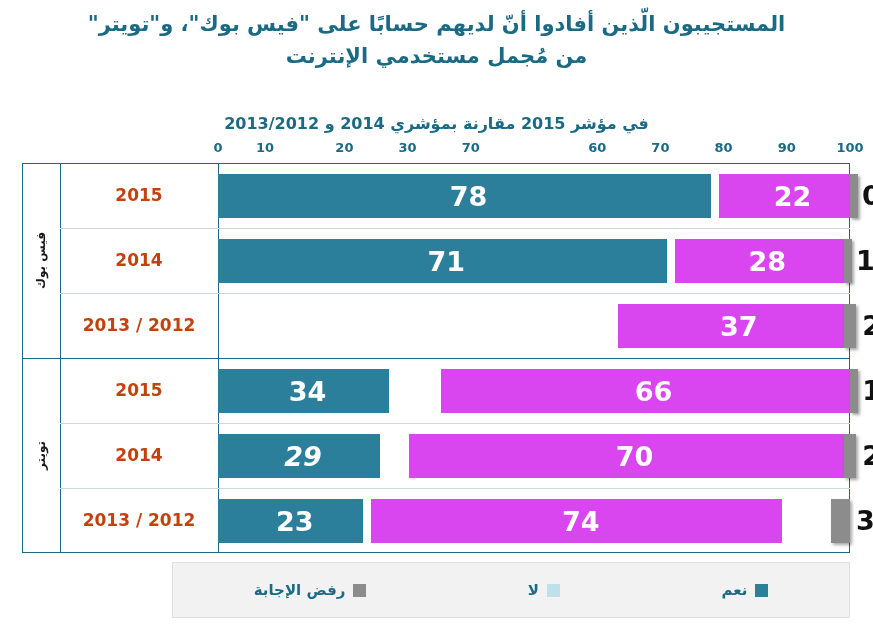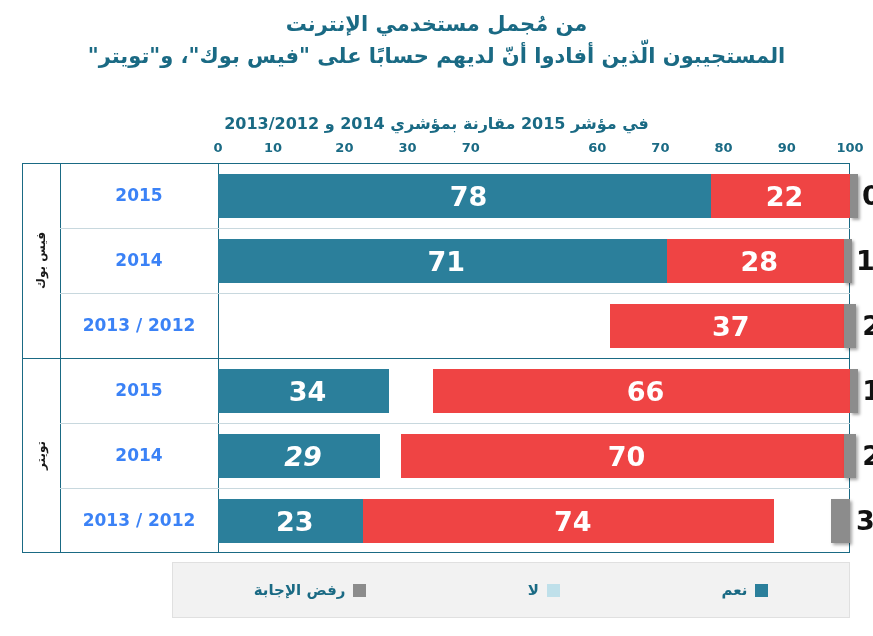--- a/index.html
+++ b/index.html
@@ -145,21 +145,21 @@
   .row-label {
     position: absolute;
     right: 630px; 
     top: 0;
     width: 150px;
     height: 65px;
     line-height: 65px;
     text-align: center;
     font-size: 17px;
     font-weight: bold;
-    color: #3b82f6;
+    color: #c2410c;
     direction: ltr;
   }
   .bars {
     position: absolute;
     left: 158px;
     top: 11px;
     width: 632px;
     height: 44px;
     direction: ltr;
   }
@@ -170,21 +170,21 @@
     box-sizing: border-box;
     display: flex;
     align-items: center;
     justify-content: center;
     color: #ffffff;
     font-weight: bold;
     font-size: 27px;
     padding-left: 8px;
   }
   .seg-yes { background: #2b7f9b; }
-  .seg-no  { background: #ef4444; }
+  .seg-no  { background: #d946ef; margin-left: 8px; }
   .seg-ref { background: #8c8c8c; }
 
   .seg-shadow {
     box-shadow: 2px 2px 3px rgba(0,0,0,0.35);
   }
 
   .val-out {
     position: absolute;
     top: 0;
     height: 44px;
@@ -224,28 +224,28 @@
     height: 13px;
     display: inline-block;
   }
 </style>
 </head>
 <body>
 
 <div id="chart-root">
 
   <div class="title-block">
+    <div class="title-line">المستجيبون الّذين أفادوا أنّ لديهم حسابًا على "فيس بوك"، و"تويتر"</div>
     <div class="title-line">من مُجمل مستخدمي الإنترنت</div>
-    <div class="title-line">المستجيبون الّذين أفادوا أنّ لديهم حسابًا على "فيس بوك"، و"تويتر"</div>
   </div>
   <div class="subtitle-line">في مؤشر 2015 مقارنة بمؤشري  2014  و 2013/2012</div>
 
   <div class="axis" id="axis">
       <div class="tick" style="left: 0px;">0</div>
-      <div class="tick" style="left: 55px;">10</div>
+      <div class="tick" style="left: 47px;">10</div>
       <div class="tick" style="left: 126.4px;">20</div>
       <div class="tick" style="left: 189.6px;">30</div>
       <div class="tick" style="left: 252.8px;">70</div>
       <div class="tick" style="left: 316px; margin-top: 36px;">50</div>
       <div class="tick" style="left: 379.2px;">60</div>
       <div class="tick" style="left: 442.4px;">70</div>
       <div class="tick" style="left: 505.6px;">80</div>
       <div class="tick" style="left: 568.8px;">90</div>
       <div class="tick" style="left: 632px;">100</div>
     </div>

